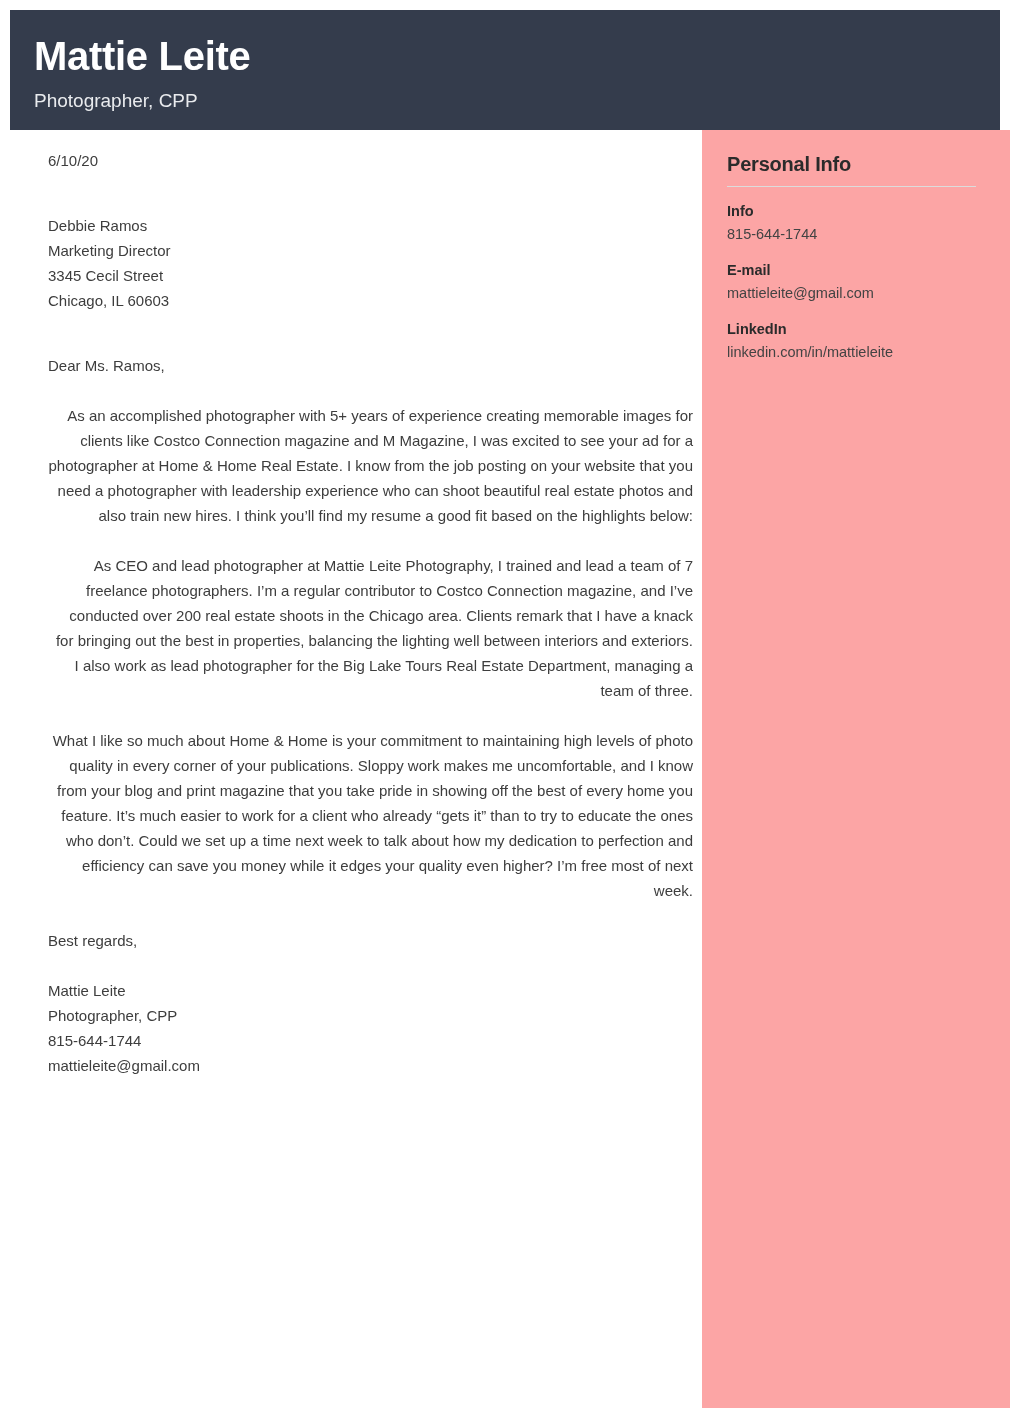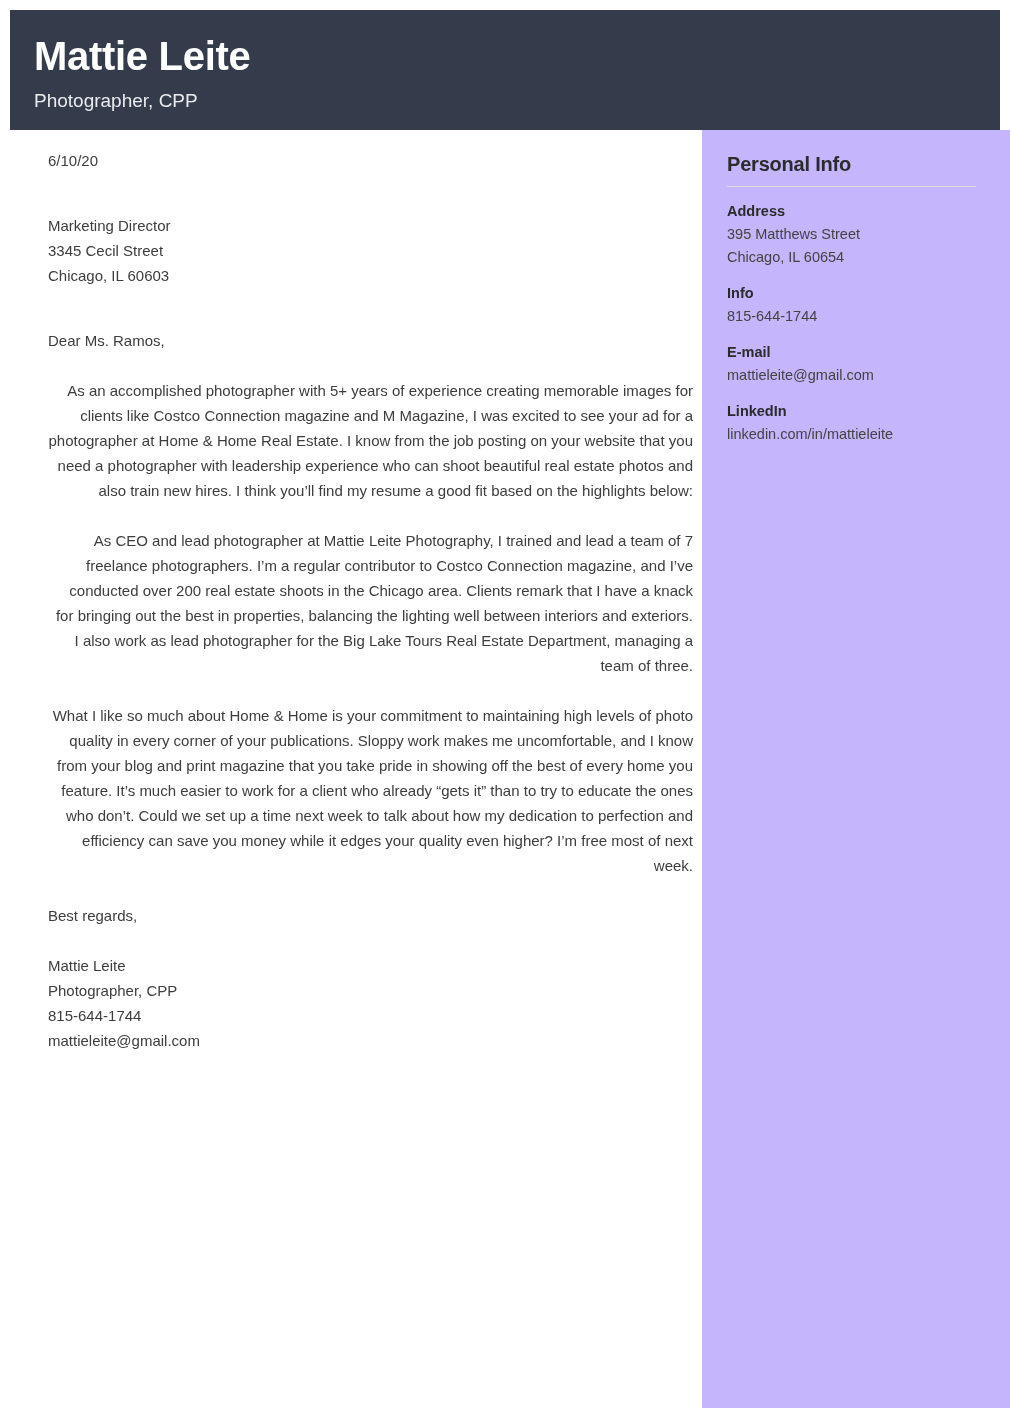--- a/index.html
+++ b/index.html
@@ -84,21 +84,21 @@
     line-height: 25px;
   }
 
   
   .sidebar {
     position: absolute;
     left: 702px;
     top: 130px;
     width: 308px;
     height: 1278px;
-    background: #c4b5fd;
+    background: #fca5a5;
     box-sizing: border-box;
     padding: 22px 24px 0 25px;
   }
   .sidebar-heading {
     color: #2b2b2b;
     font-size: 20px;
     font-weight: bold;
     margin: 0;
     line-height: 1.2;
     letter-spacing: -0.2px;
@@ -138,20 +138,21 @@
   <div class="header">
     <h1 class="header-name">Mattie Leite</h1>
     <div class="header-title">Photographer, CPP</div>
   </div>
 
   <div class="letter">
 
     <div class="date">6/10/20</div>
 
     <div class="recipient">
+      <div>Debbie Ramos</div>
       <div>Marketing Director</div>
       <div>3345 Cecil Street</div>
       <div>Chicago, IL 60603</div>
     </div>
 
     <div class="salutation">Dear Ms. Ramos,</div>
 
     <p class="para">As an accomplished photographer with 5+ years of experience creating memorable images for clients like Costco Connection magazine and M Magazine, I was excited to see your ad for a photographer at Home &amp; Home Real Estate. I know from the job posting on your website that you need a photographer with leadership experience who can shoot beautiful real estate photos and also train new hires. I think you’ll find my resume a good fit based on the highlights below:</p>
     <p class="para">As CEO and lead photographer at Mattie Leite Photography, I trained and lead a team of 7 freelance photographers. I’m a regular contributor to Costco Connection magazine, and I’ve conducted over 200 real estate shoots in the Chicago area. Clients remark that I have a knack for bringing out the best in properties, balancing the lighting well between interiors and exteriors. I also work as lead photographer for the Big Lake Tours Real Estate Department, managing a team of three.</p>
     <p class="para">What I like so much about Home &amp; Home is your commitment to maintaining high levels of photo quality in every corner of your publications. Sloppy work makes me uncomfortable, and I know from your blog and print magazine that you take pride in showing off the best of every home you feature. It’s much easier to work for a client who already “gets it” than to try to educate the ones who don’t. Could we set up a time next week to talk about how my dedication to perfection and efficiency can save you money while it edges your quality even higher? I’m free most of next week.</p>
@@ -164,25 +165,20 @@
       <div>815-644-1744</div>
       <div>mattieleite@gmail.com</div>
     </div>
 
   </div>
 
   <div class="sidebar">
     <h2 class="sidebar-heading">Personal Info</h2>
     <div class="sidebar-divider"></div>
 
-    <div class="info-block">
-      <div class="info-label">Address</div>
-      <div class="info-value">395 Matthews Street</div>
-      <div class="info-value">Chicago, IL 60654</div>
-    </div>
 
     <div class="info-block">
       <div class="info-label">Info</div>
       <div class="info-value">815-644-1744</div>
     </div>
 
     <div class="info-block">
       <div class="info-label">E-mail</div>
       <div class="info-value">mattieleite@gmail.com</div>
     </div>

